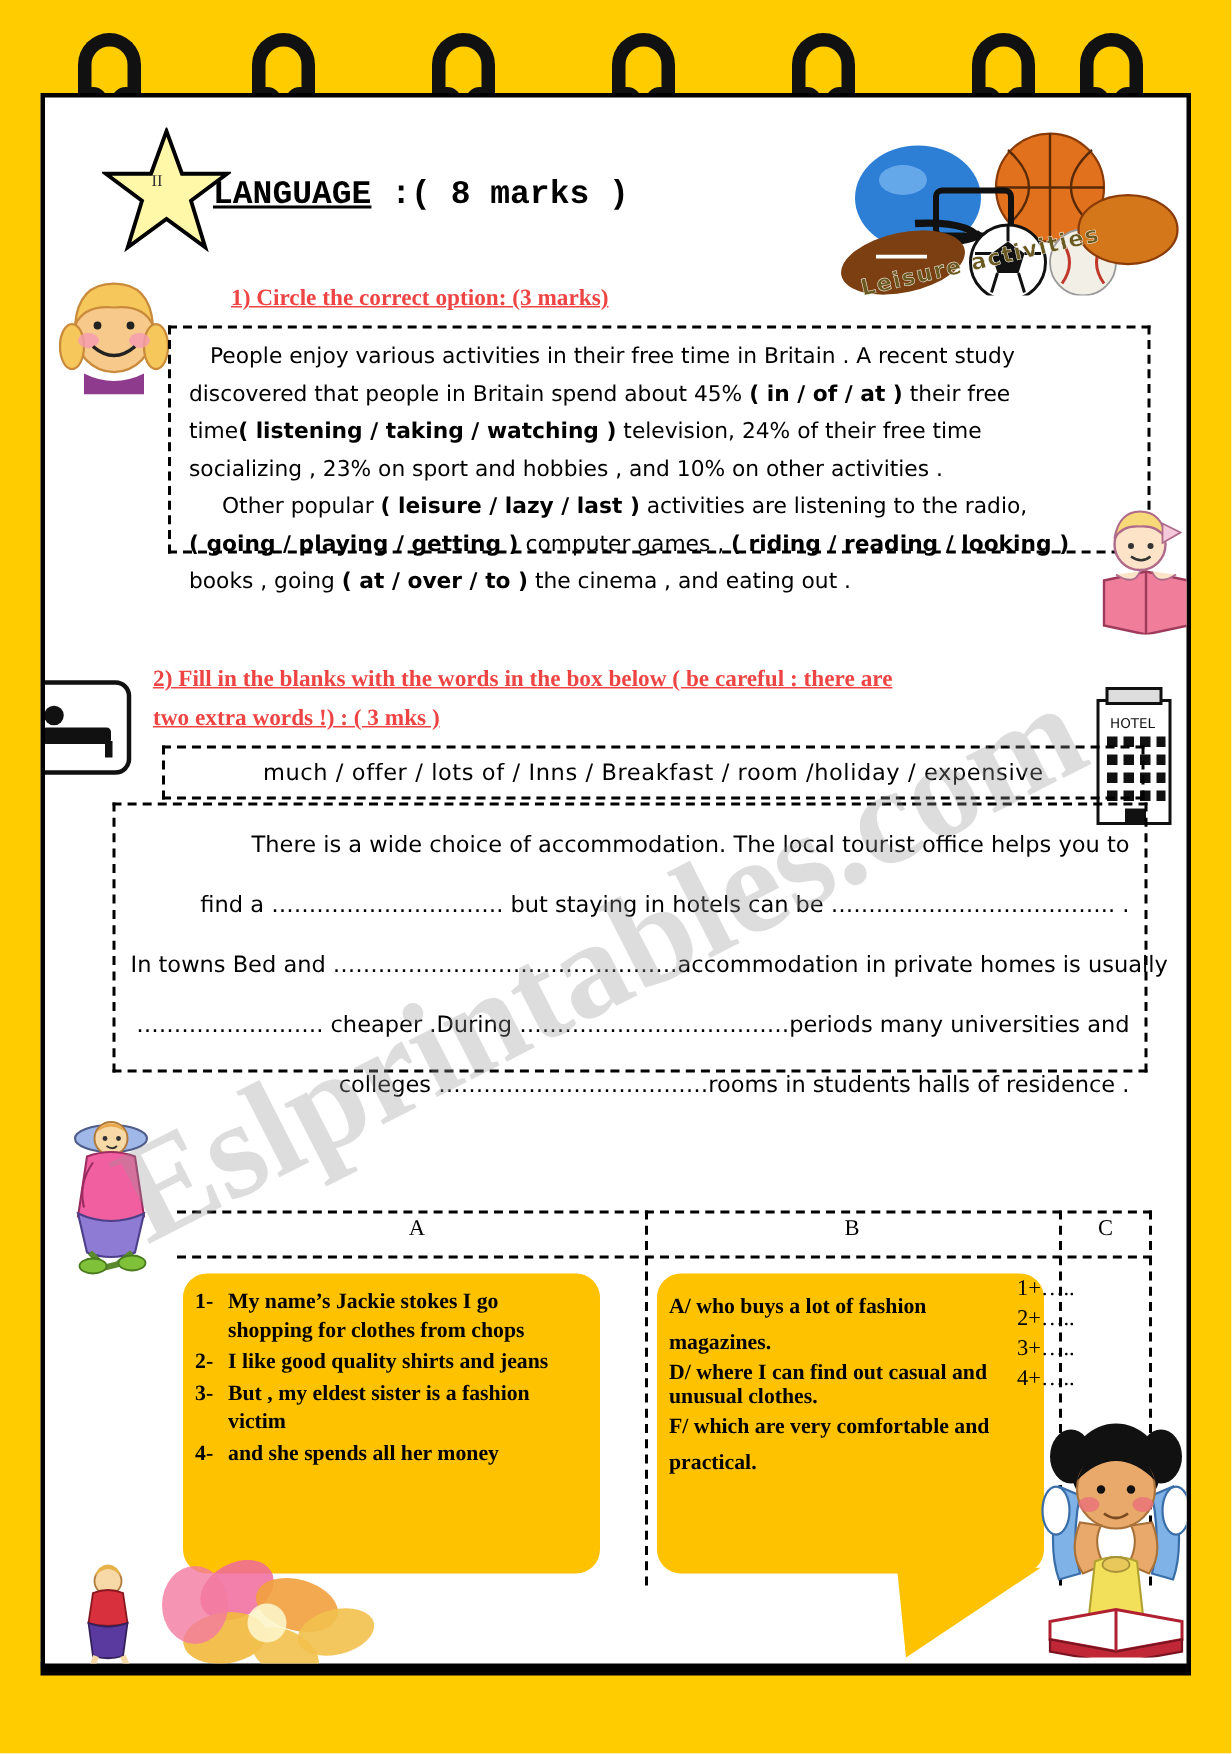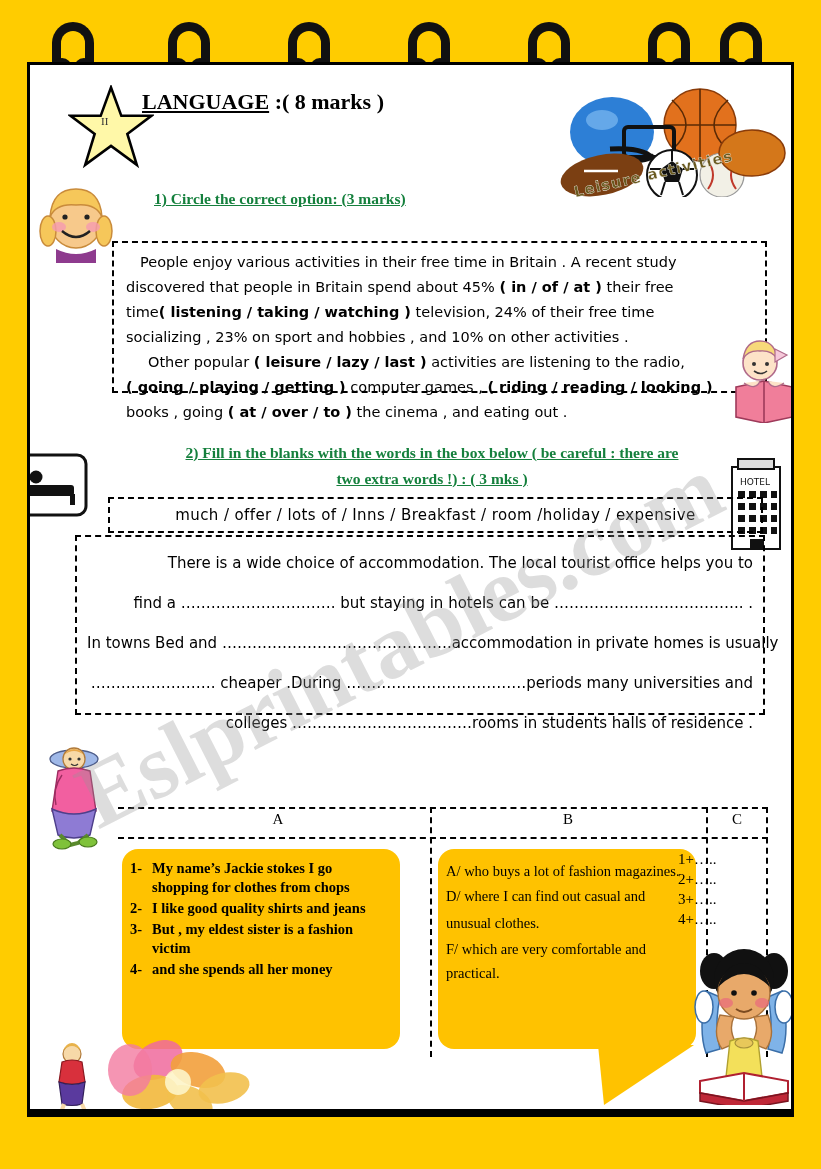--- a/index.html
+++ b/index.html
@@ -79,44 +79,43 @@
     font-family: "DejaVu Sans", sans-serif;
     font-size: 14.5px;
     line-height: 25px;
     color: #000;
   }
   .comic b { font-weight: bold; }
   .serif-bold {
     font-family: "Liberation Serif", serif;
     font-weight: bold;
     font-size: 15.5px;
-    color: #15803d;
-    text-align: center;
+    color: #ef4444;
   }
   .u { text-decoration: underline; }
 
   
   #star {
     position: absolute;
     left: 38px; top: 20px;
     width: 86px; height: 84px;
   }
   #star .roman {
     position: absolute;
     left: 33px; top: 30px;
     font-family: "Liberation Serif", serif;
     font-size: 11px;
     color: #333;
     z-index: 3;
   }
   
   #heading {
     position: absolute;
-    left: 112px; top: 24px;
-    font-family: Liberation Serif, serif;
+    left: 112px; top: 52px;
+    font-family: Liberation Mono, monospace;
     font-weight: bold;
     font-size: 22px;
     white-space: nowrap;
   }
   
   #sports {
     position: absolute;
     left: 520px; top: 22px;
     width: 238px; height: 118px;
   }
@@ -143,21 +142,21 @@
     font-size: 92px;
     font-weight: bold;
     color: rgba(150,150,150,0.32);
     white-space: nowrap;
     pointer-events: none;
     z-index: 60;
   }
   
   #ex1-title { position: absolute; left: 124px; top: 125px; }
   #ex1-box {
-    left: 82px; top: 176px; width: 655px; height: 152px;
+    left: 82px; top: 152px; width: 655px; height: 152px;
     padding: 7px 12px 0 12px;
   }
   
   #ex2-title { position: absolute; left: 72px; top: 375px; width: 660px; line-height: 26px; }
   #word-bank {
     left: 78px; top: 432px; width: 655px; height: 36px;
   }
   #word-bank .row {
     font-family: "DejaVu Sans", sans-serif;
     font-size: 15px;
@@ -210,21 +209,21 @@
     font-family: "Liberation Serif", serif;
     font-weight: bold;
     font-size: 14.5px;
     line-height: 19px;
     display: flex;
     margin-bottom: 2px;
   }
   .it-row .num { width: 22px; flex: none; }
   .b-row {
     font-family: "Liberation Serif", serif;
-    font-weight: normal;
+    font-weight: bold;
     font-size: 14.5px;
     line-height: 24px;
   }
   #col-c-answers {
     position: absolute;
     left: 560px; top: 42px;
     font-family: "Liberation Serif", serif;
     font-size: 15px;
     line-height: 20px;
   }
@@ -458,21 +457,21 @@
           <span>But , my eldest sister is a fashion victim</span>
         </div>
         <div class="it-row">
           <span class="num">4-</span>
           <span>and she spends all her money</span>
         </div>
       </div>
 
       <div class="bubble" style="left:320px; top:42px; width:258px; height:200px;">
         <div class="b-row">A/ who buys a lot of fashion magazines.</div>
-        <div class="b-row" style="line-height:27px;">D/ where I can find out  casual  and unusual clothes.</div>
+        <div class="b-row" style="line-height:16px;">D/ where I can find out  casual  and unusual clothes.</div>
         <div class="b-row">F/ which are very comfortable and practical.</div>
       </div>
 
       <svg style="position:absolute; left:480px; top:238px;" width="120" height="70">
         <polygon points="0,0 96,0 6,60" fill="#FFC200"></polygon>
       </svg>
 
       <div id="col-c-answers">
         <div>1+…..</div>
         <div>2+…..</div>

